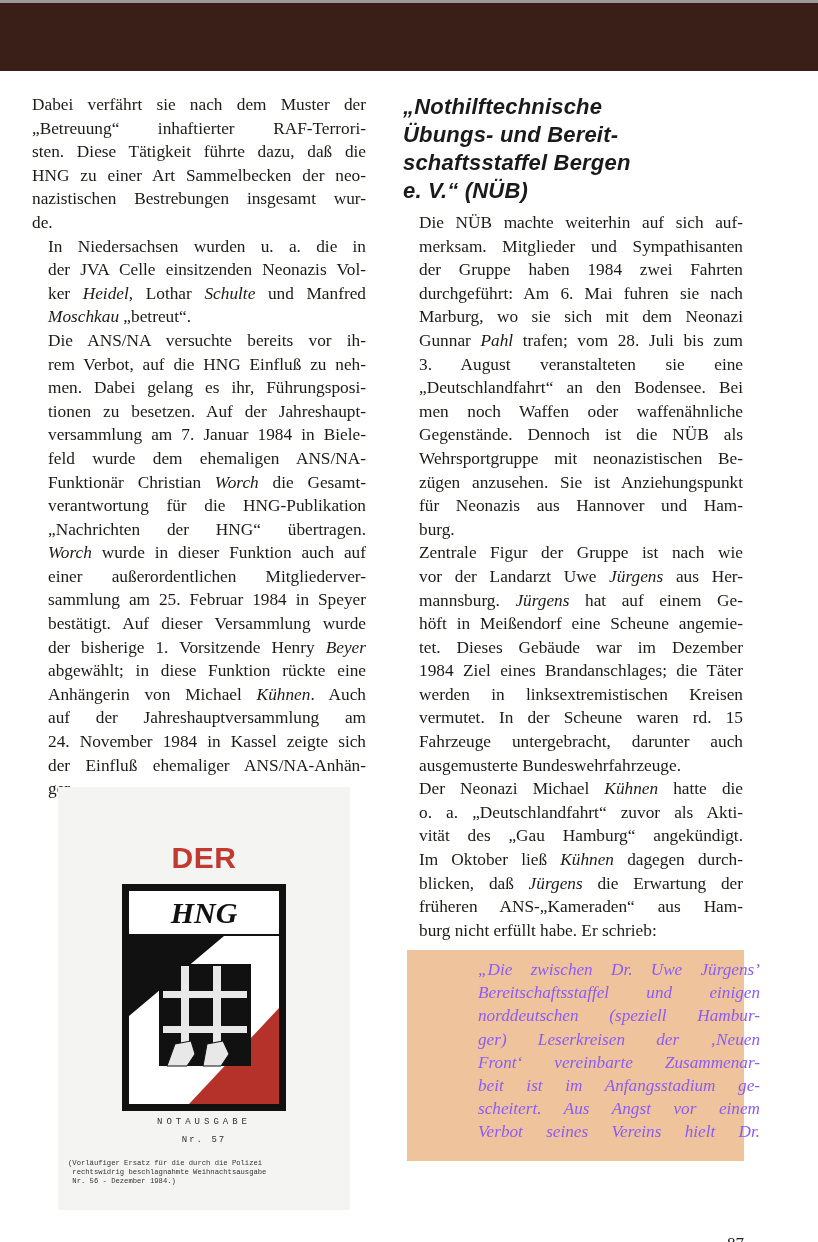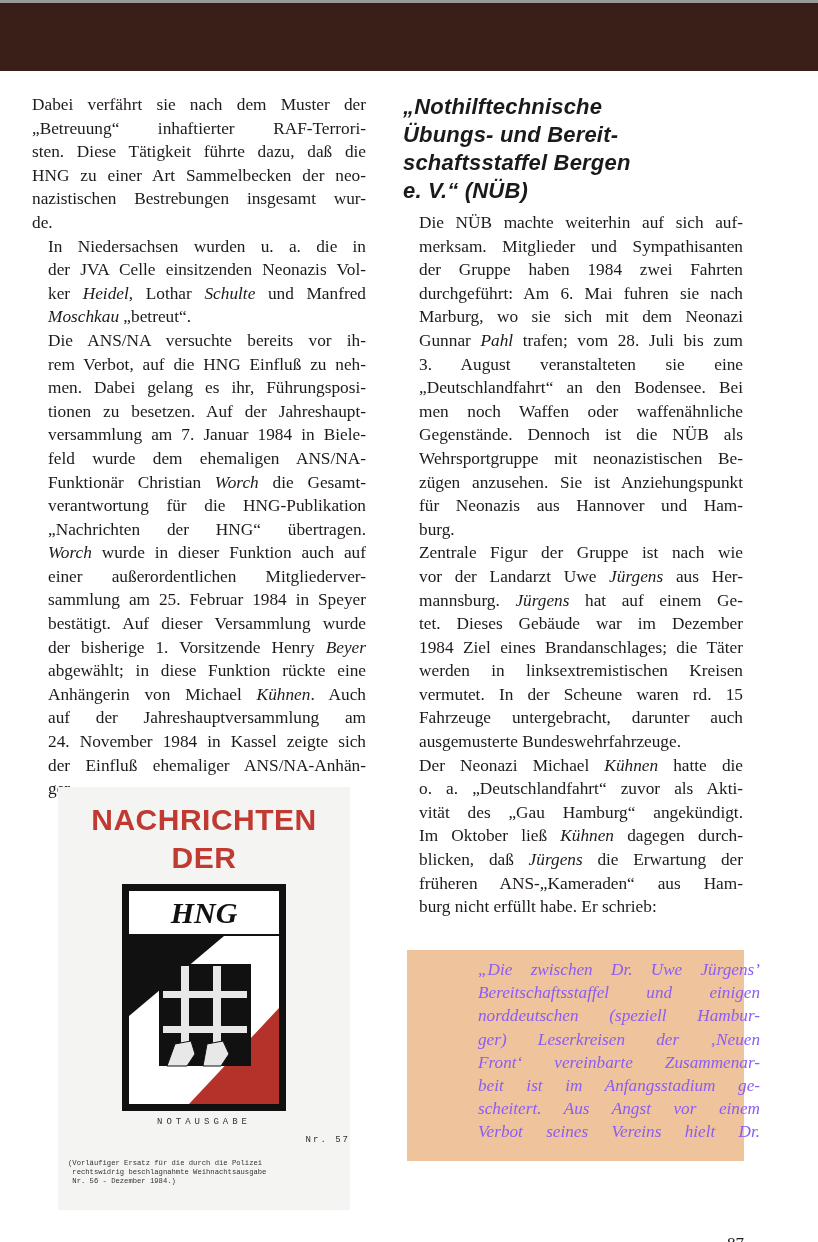--- a/index.html
+++ b/index.html
@@ -37,21 +37,21 @@
 
   .logo { position: absolute; left: 64px; top: 97px; width: 164px; height: 227px; background: #111; }
   .logo-inner { position: absolute; left: 7px; top: 7px; width: 150px; height: 213px; background: #fff; overflow: hidden; }
   .logo-name { position: absolute; left: 0; top: 2px; width: 150px; height: 40px; text-align: center;
                font-family: "Liberation Serif", serif; font-weight: bold; font-size: 30px; color: #111; line-height: 40px; font-style: italic; }
   .logo-divider { position: absolute; left: 0; top: 43px; width: 150px; height: 2px; background: #111; }
   .logo-svg { position: absolute; left: 0; top: 45px; }
 
   .fig-sub { position: absolute; left: 0; width: 292px; text-align: center; font-family: "Liberation Mono", "DejaVu Sans Mono", monospace; color: #333; }
   .fig-sub.s1 { top: 330px; font-size: 9px; letter-spacing: 4px; }
-  .fig-sub.s2 { top: 348px; font-size: 9px; letter-spacing: 2px; text-align: right; }
+  .fig-sub.s2 { top: 348px; font-size: 9px; letter-spacing: 2px; }
   .fig-note { position: absolute; left: 10px; top: 372px; width: 260px; font-family: "Liberation Mono", "DejaVu Sans Mono", monospace;
               font-size: 7.2px; line-height: 9px; color: #333; white-space: pre; }
 
   .page-number { position: absolute; left: 727px; top: 1234px; font-size: 17px; color: #222; }
 </style>
 </head>
 <body>
 
 <div class="top-edge"></div>
 <div class="top-band"></div>
@@ -89,21 +89,20 @@
       <span class="line">abgewählt; in diese Funktion rückte eine</span>
       <span class="line">Anhängerin von Michael <i>Kühnen</i>. Auch</span>
       <span class="line">auf der Jahreshauptversammlung am</span>
       <span class="line">24. November 1984 in Kassel zeigte sich</span>
       <span class="line">der Einfluß ehemaliger ANS/NA-Anhän-</span>
       <span class="line last">ger.</span>
     </p>
   </div>
 
 <div class="figure">
-  <div class="fig-title t1">NACHRICHTEN</div>
   <div class="fig-title t2">DER</div>
   <div class="logo">
     <div class="logo-inner">
       <div class="logo-name">HNG</div>
       <div class="logo-divider"></div>
       <svg class="logo-svg" width="150" height="168" viewBox="0 0 150 168">
         <polygon points="0,0 95,0 0,80" fill="#111"></polygon>
         <polygon points="150,72 150,168 60,168" fill="#b5322b"></polygon>
         <rect x="30" y="28" width="92" height="102" fill="#111"></rect>
         <g fill="#e8e8e8">
@@ -147,20 +146,21 @@
         <span class="line">Gegenstände. Dennoch ist die NÜB als</span>
         <span class="line">Wehrsportgruppe mit neonazistischen Be-</span>
         <span class="line">zügen anzusehen. Sie ist Anziehungspunkt</span>
         <span class="line">für Neonazis aus Hannover und Ham-</span>
         <span class="line last">burg.</span>
       </p>
       <p class="indent">
         <span class="line">Zentrale Figur der Gruppe ist nach wie</span>
         <span class="line">vor der Landarzt Uwe <i>Jürgens</i> aus Her-</span>
         <span class="line">mannsburg. <i>Jürgens</i> hat auf einem Ge-</span>
+        <span class="line">höft in Meißendorf eine Scheune angemie-</span>
         <span class="line">tet. Dieses Gebäude war im Dezember</span>
         <span class="line">1984 Ziel eines Brandanschlages; die Täter</span>
         <span class="line">werden in linksextremistischen Kreisen</span>
         <span class="line">vermutet. In der Scheune waren rd. 15</span>
         <span class="line">Fahrzeuge untergebracht, darunter auch</span>
         <span class="line last">ausgemusterte Bundeswehrfahrzeuge.</span>
       </p>
       <p class="indent">
         <span class="line">Der Neonazi Michael <i>Kühnen</i> hatte die</span>
         <span class="line">o. a. „Deutschlandfahrt“ zuvor als Akti-</span>

